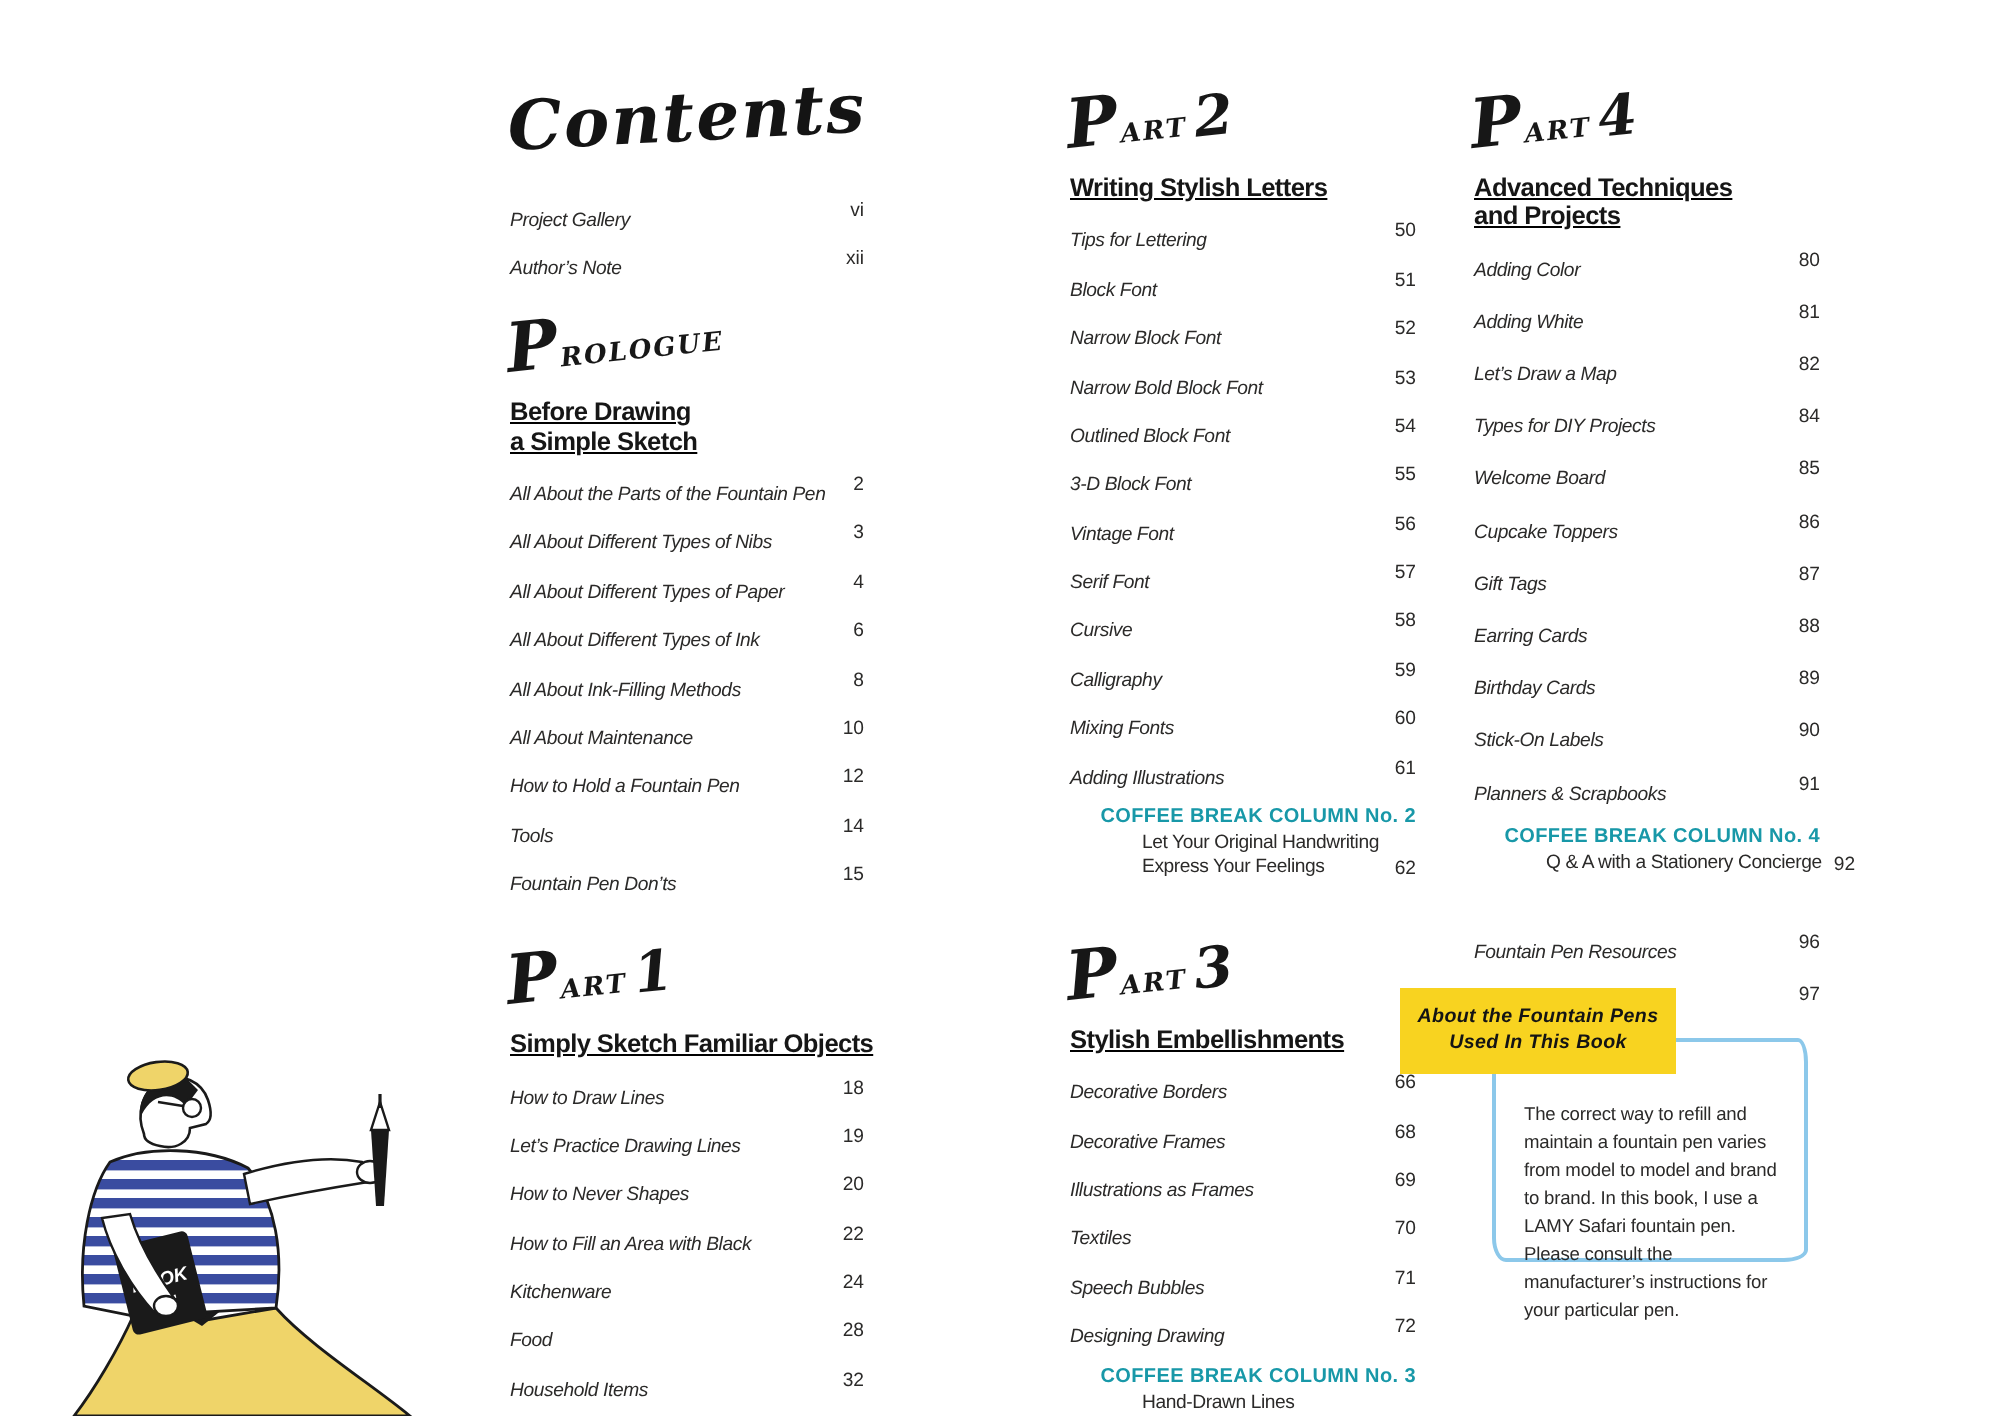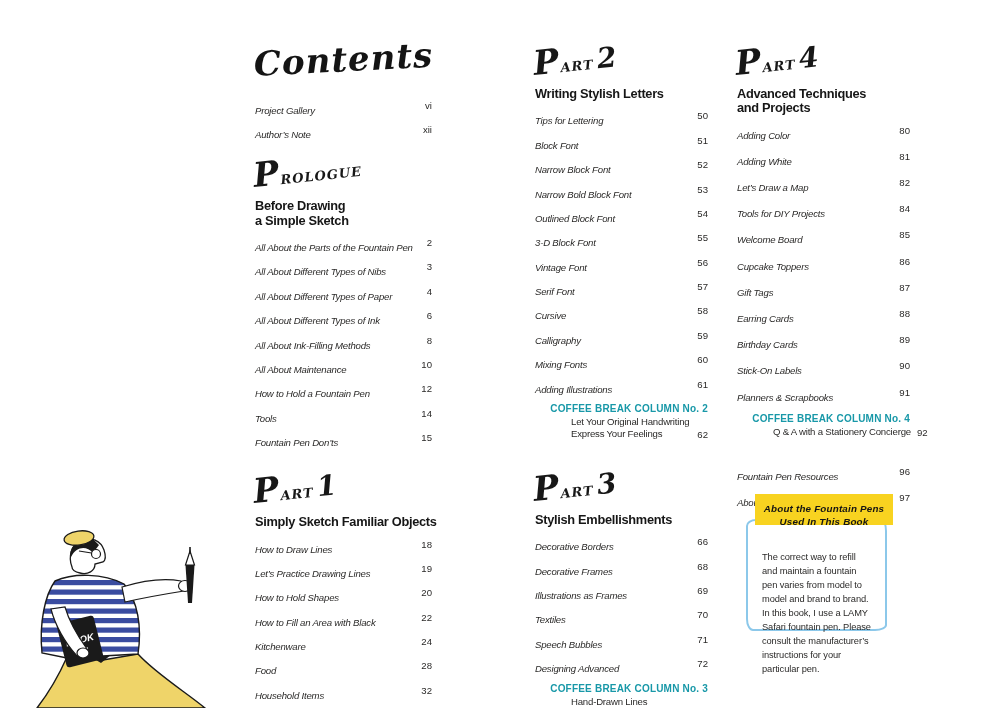--- a/index.html
+++ b/index.html
@@ -23,21 +23,21 @@
   .part-script {
     font-family:"DejaVu Serif","Liberation Serif",serif;
     font-style:italic; font-weight:bold; color:#171717;
     transform:rotate(-6deg); transform-origin:left bottom;
     margin-bottom:2px; height:38px; display:flex; align-items:flex-end;
   }
   .script-word { display:inline-block; font-size:13px; text-transform:uppercase; letter-spacing:1px; line-height:1; }
   .script-word::first-letter { font-size:34px; }
   .script-num { display:inline-block; font-size:28px; line-height:1; margin-left:4px; }
 
-  .sec-heading { margin-top:7px; }
+  .sec-heading { margin-top:7px;text-decoration:underline; }
   .heading-line {
     font-weight:bold; font-size:12.8px; line-height:1.12;
     color:#161616; letter-spacing:-0.3px; white-space:nowrap;
   }
   .heading-line:empty { display:none; }
 
   .toc-list { margin-top:9px; }
   .toc-row { position:relative; padding-right:18px; margin-bottom:6.4px; }
   .toc-label { font-size:9.6px; line-height:1.2; color:#2b2a29; letter-spacing:-0.2px; white-space:nowrap;font-style:italic; }
   .toc-page { position:absolute; right:0; top:0; font-size:9.6px; color:#2b2a29; }
@@ -51,28 +51,28 @@
   .coffee-lines div:empty { display:none; }
   .coffee-page { font-size:9.6px; color:#2b2a29; padding-left:6px; }
 
   .spacer-part { margin-top:20px; }
   .spacer-part-mid { margin-top:28px; }
   .back-matter { margin-top:28px; }
   .back-matter .toc-row { margin-bottom:8.6px; }
 
   
   .note-box {
-    position:absolute; left:746px; top:519px; width:141px; height:112px;
+    position:absolute; left:746px; top:519px; width:158px; height:112px;
     border:2px solid #8CC8EA; background:#fff;
     border-radius:10px 5px 12px 7px / 7px 12px 6px 12px;
     padding:30px 12px 8px 14px; z-index:1;
   }
   .note-body { font-size:9.3px; line-height:1.5; color:#2b2a29; letter-spacing:-0.1px; }
   .note-tag {
-    position:absolute; left:755px; top:494px; width:138px; height:31px;
+    position:absolute; left:700px; top:494px; width:138px; height:43px;
     background:#F8D320; z-index:2; text-align:center; padding-top:8px;
   }
   .tag-line {
     font-size:9.8px; font-weight:bold; font-style:italic;
     color:#141414; line-height:1.35; letter-spacing:0.2px;
   }
 
   .illustration { position:absolute; left:25px; top:523px; width:195px; height:185px; }
 </style>
 </head>
@@ -166,21 +166,21 @@
           <span class="toc-label">How to Draw Lines</span>
           <span class="toc-page">18</span>
         </div>
 
         <div class="toc-row">
           <span class="toc-label">Let’s Practice Drawing Lines</span>
           <span class="toc-page">19</span>
         </div>
 
         <div class="toc-row">
-          <span class="toc-label">How to Hold Shapes</span>
+          <span class="toc-label">How to Never Shapes</span>
           <span class="toc-page">20</span>
         </div>
 
         <div class="toc-row">
           <span class="toc-label">How to Fill an Area with Black</span>
           <span class="toc-page">22</span>
         </div>
 
         <div class="toc-row">
           <span class="toc-label">Kitchenware</span>
@@ -313,21 +313,21 @@
           <span class="toc-label">Textiles</span>
           <span class="toc-page">70</span>
         </div>
 
         <div class="toc-row">
           <span class="toc-label">Speech Bubbles</span>
           <span class="toc-page">71</span>
         </div>
 
         <div class="toc-row">
-          <span class="toc-label">Designing Advanced</span>
+          <span class="toc-label">Designing Drawing</span>
           <span class="toc-page">72</span>
         </div>
       </div>
     <div class="coffee">
       <div class="coffee-title">COFFEE BREAK COLUMN No. 3</div>
       <div class="coffee-row">
         <div class="coffee-lines">
           <div>Hand-Drawn Lines</div>
           <div>Can Never Be “Wrong”</div>
         </div>
@@ -357,21 +357,21 @@
           <span class="toc-label">Adding White</span>
           <span class="toc-page">81</span>
         </div>
 
         <div class="toc-row">
           <span class="toc-label">Let’s Draw a Map</span>
           <span class="toc-page">82</span>
         </div>
 
         <div class="toc-row">
-          <span class="toc-label">Tools for DIY Projects</span>
+          <span class="toc-label">Types for DIY Projects</span>
           <span class="toc-page">84</span>
         </div>
 
         <div class="toc-row">
           <span class="toc-label">Welcome Board</span>
           <span class="toc-page">85</span>
         </div>
 
         <div class="toc-row">
           <span class="toc-label">Cupcake Toppers</span>

